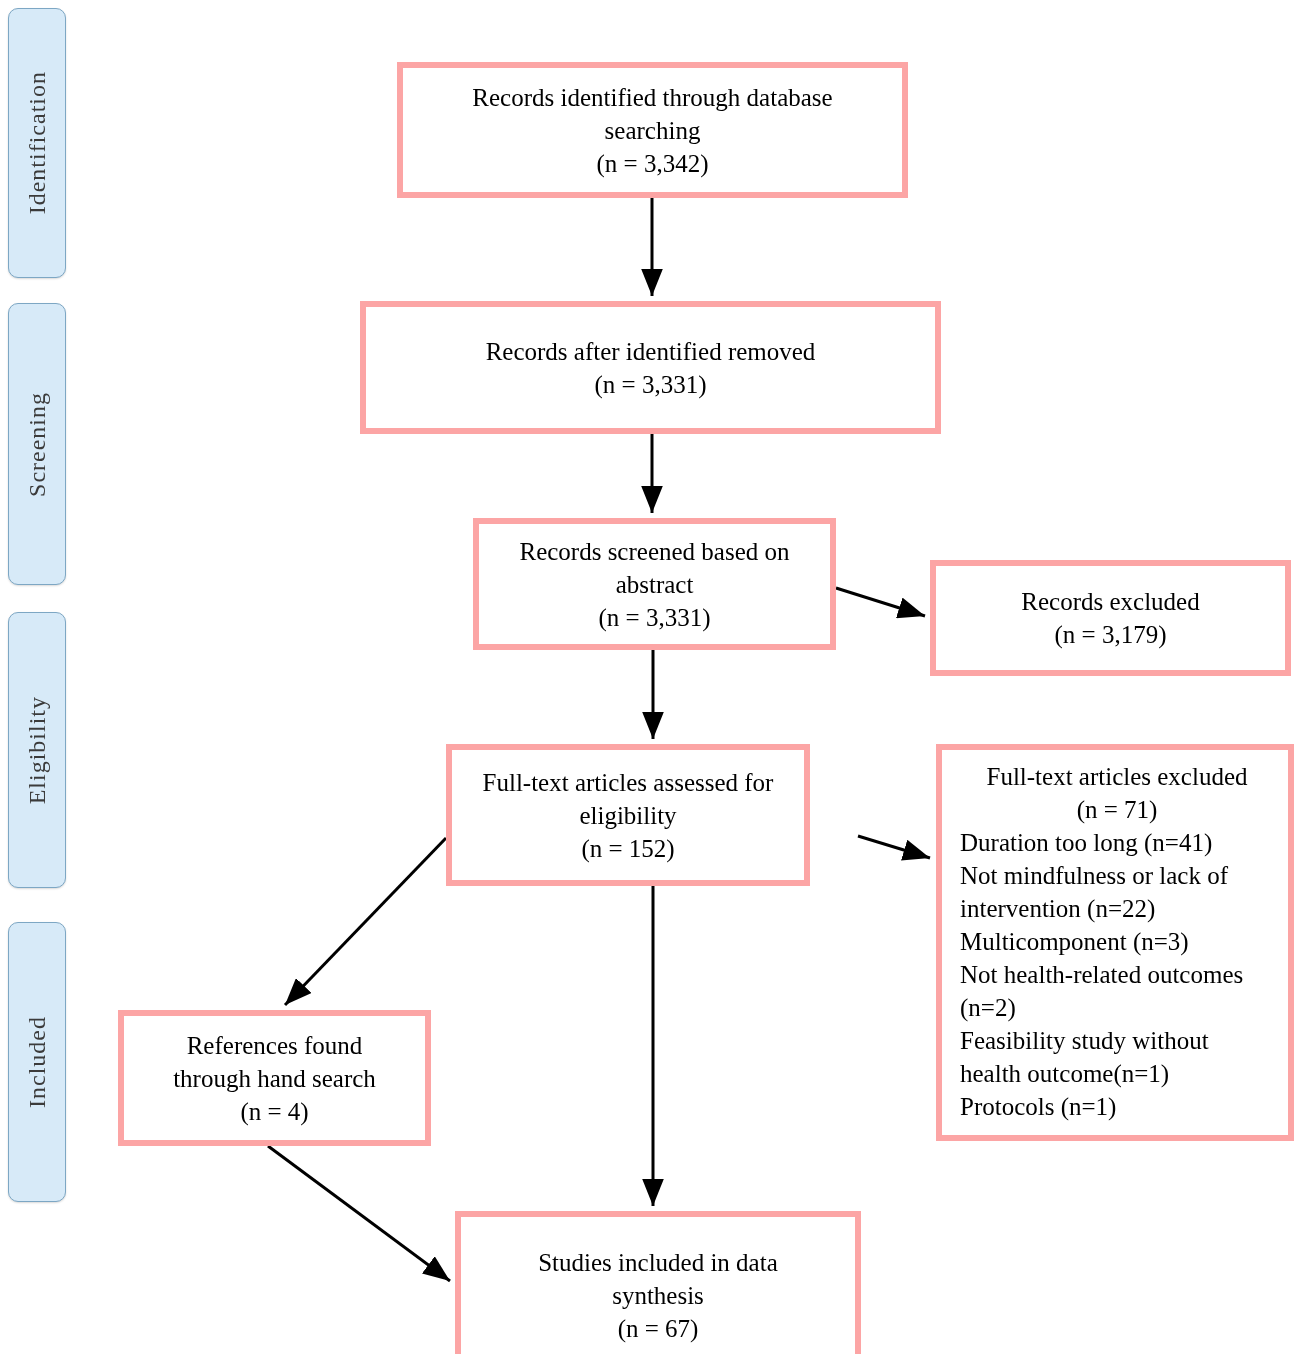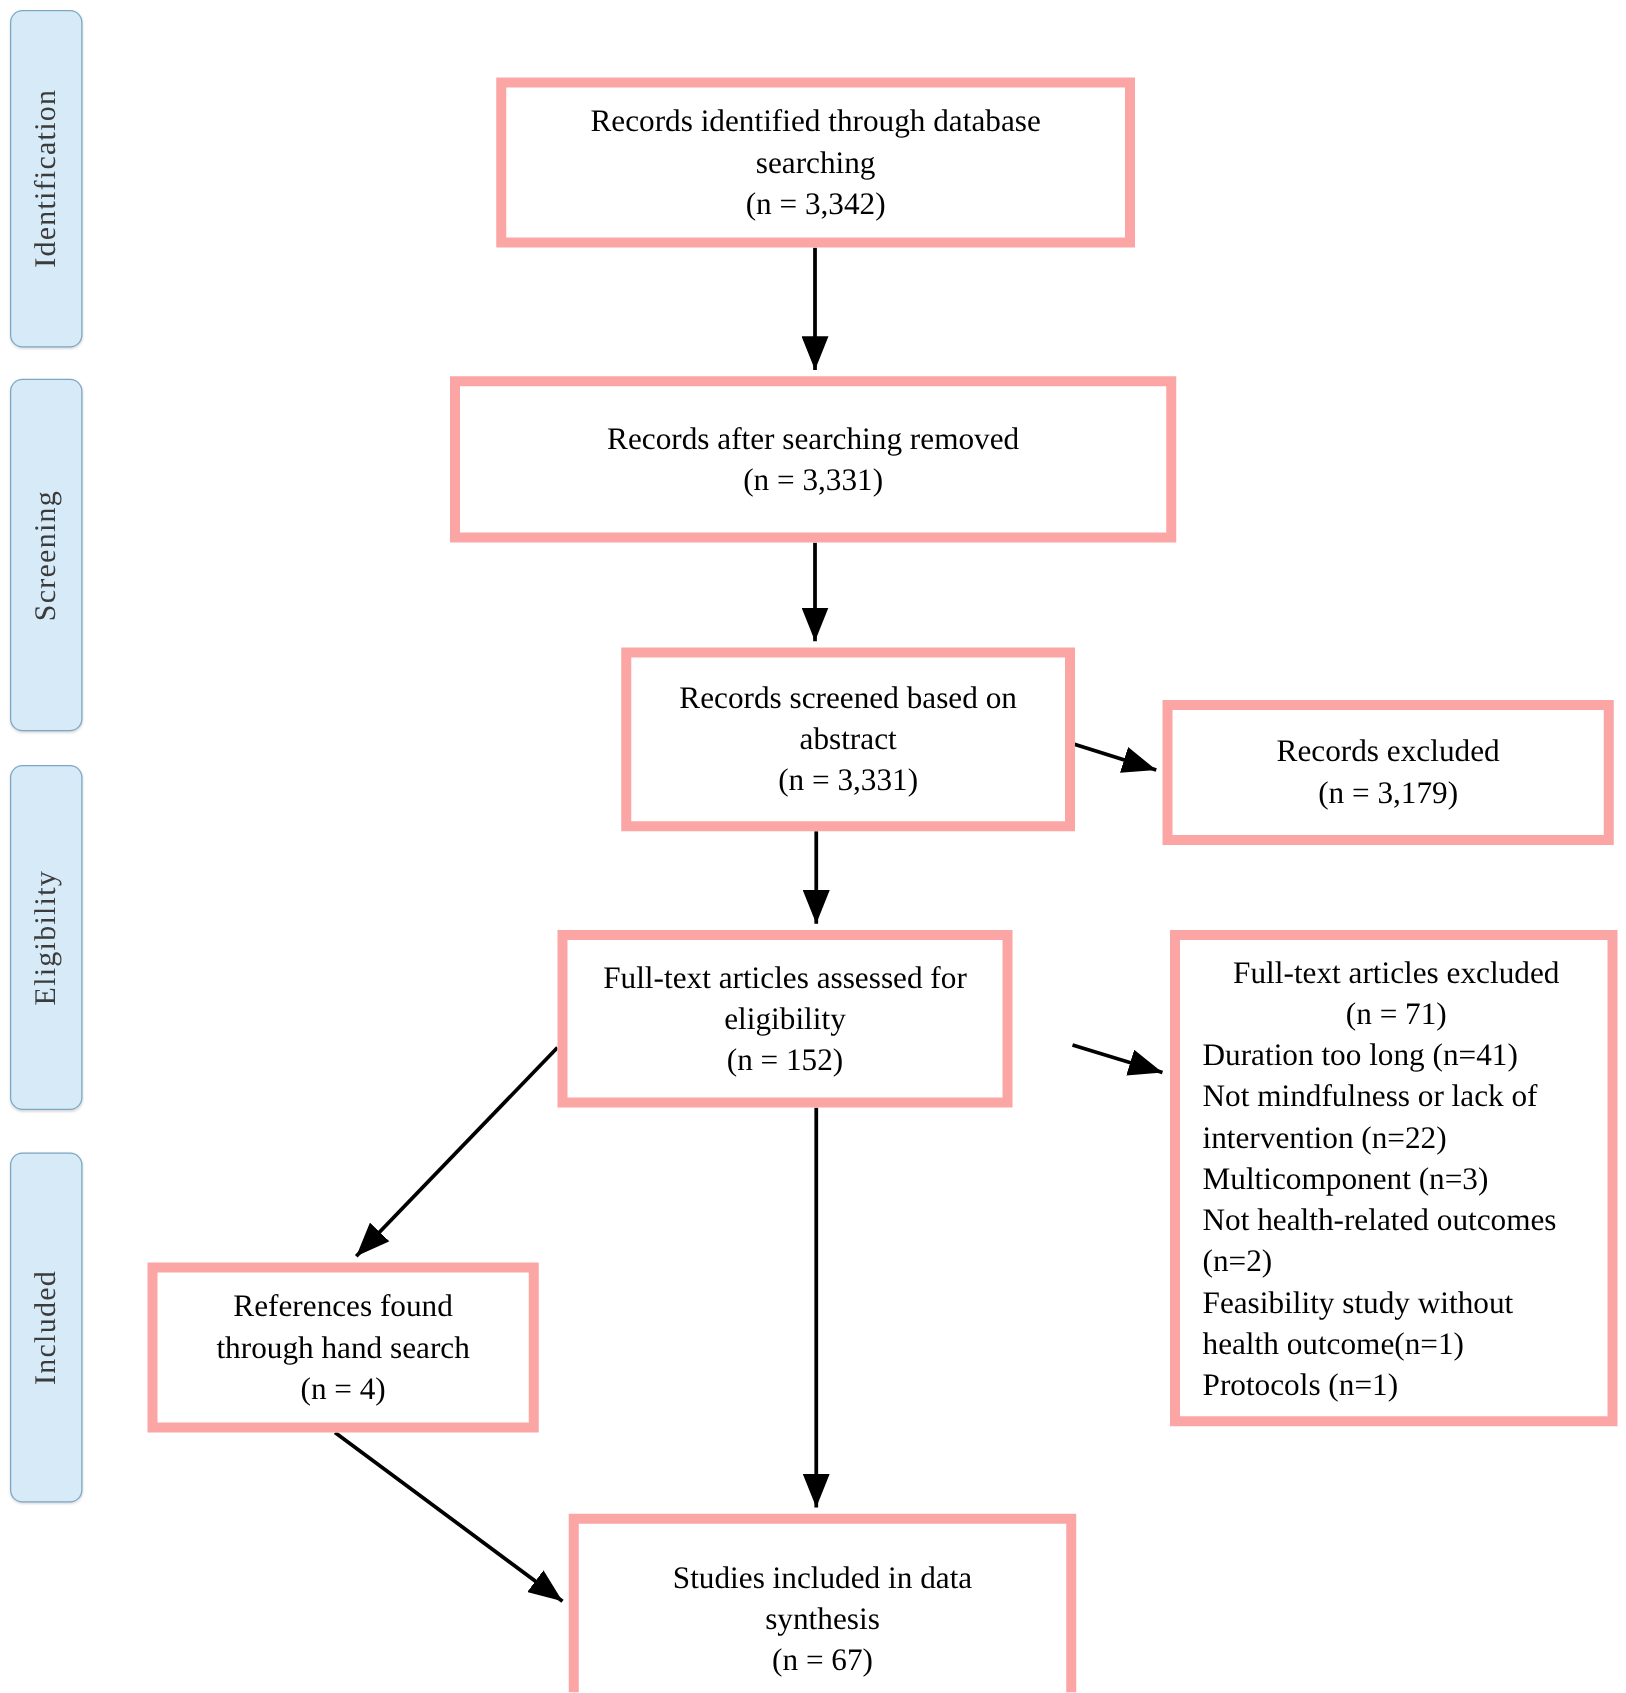--- a/index.html
+++ b/index.html
@@ -41,21 +41,21 @@
     font-size: 24px;
     color: #3b3b3b;
     letter-spacing: 1px;
     white-space: nowrap;
   }
 
   
   .flow-box {
     position: absolute;
     background: #ffffff;
-    border: 8px solid #fca5a5;
+    border: 6px solid #fca5a5;
     display: flex;
     flex-direction: column;
     align-items: center;
     justify-content: center;
     text-align: center;
     font-size: 25px;
     line-height: 1.32;
     padding: 6px 10px;
   }
   .flow-box .line { white-space: nowrap; }
@@ -106,25 +106,25 @@
     <span class="vtext">Included</span>
   </div>
 
   <div class="flow-box" style="left:397px; top:62px; width:511px; height:136px;">
       <div class="line">Records identified through database</div>
       <div class="line">searching</div>
       <div class="line">(n = 3,342)</div>
     </div>
 
   <div class="flow-box" style="left:360px; top:301px; width:581px; height:133px;">
-      <div class="line">Records after searching removed</div>
+      <div class="line">Records after identified removed</div>
       <div class="line">(n = 3,331)</div>
     </div>
 
-  <div class="flow-box" style="left:473px; top:518px; width:363px; height:147px;margin-left:24px;">
+  <div class="flow-box" style="left:473px; top:518px; width:363px; height:132px;">
       <div class="line">Records screened based on</div>
       <div class="line">abstract</div>
       <div class="line">(n = 3,331)</div>
     </div>
 
   <div class="flow-box" style="left:930px; top:560px; width:361px; height:116px;">
       <div class="line">Records excluded</div>
       <div class="line">(n = 3,179)</div>
     </div>
 

